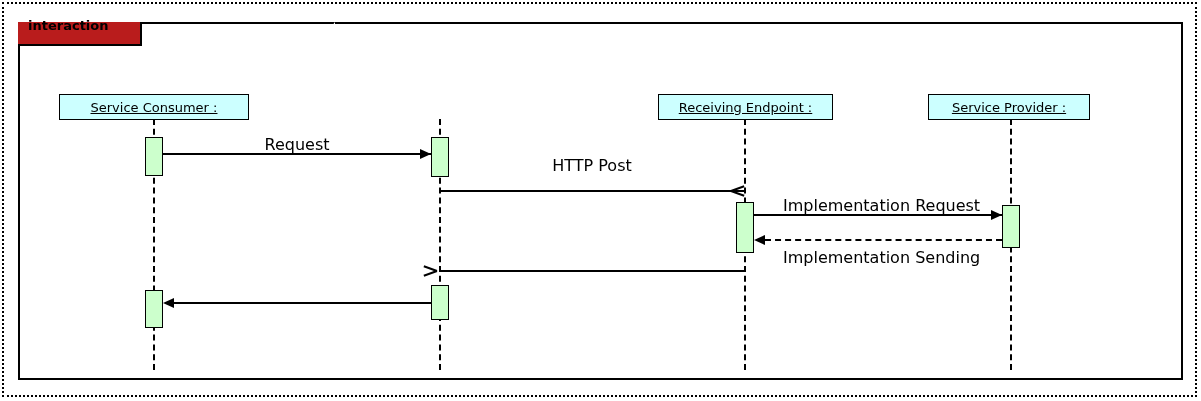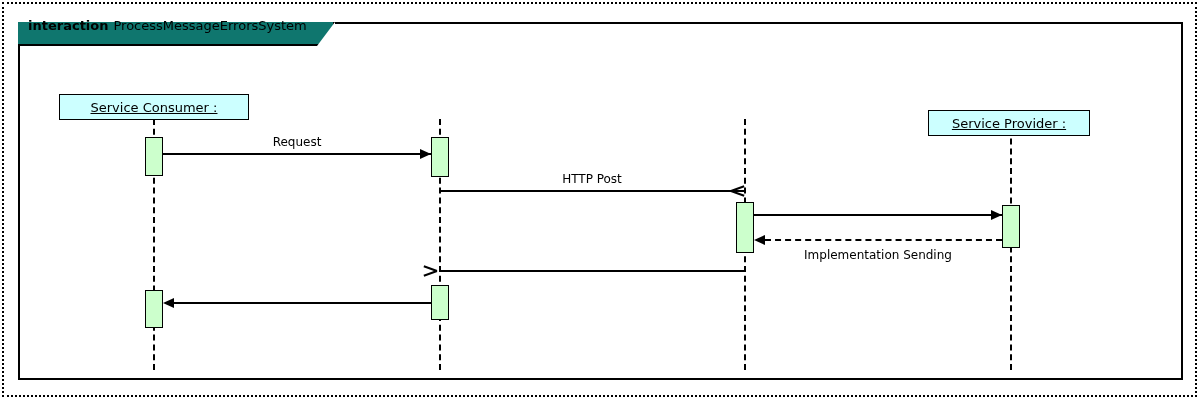--- a/index.html
+++ b/index.html
@@ -38,21 +38,21 @@
     border: 2px solid #000;
     box-sizing: border-box;
     background: #ffffff;
   }
   #frame-tab {
     position: absolute;
     left: 18px;
     top: 22px;
     height: 24px;
     box-sizing: border-box;
-    background: #0f766e;
+    background: #b91c1c;
     border-right: 2px solid #000;
     border-bottom: 2px solid #000;
     padding: 0 26px 16px 10px;
     display: flex;
     align-items: center;
     white-space: nowrap;
     font-size: 13px;
     color: #000;
     transform: skewX(0deg);
   }
@@ -102,21 +102,21 @@
   .msg-line {
     position: absolute;
     height: 0;
     border-top: 2px solid #000;
   }
   .msg-line.dashed {
     border-top: 2px dashed #000;
   }
   .msg-label {
     position: absolute;
-    font-size: 12px;
+    font-size: 16px;
     color: #000;
     white-space: nowrap;
     text-align: center;
   }
   
   .arrow-solid-right, .arrow-solid-left {
     position: absolute;
     width: 0;
     height: 0;
     border-style: solid;
@@ -149,56 +149,59 @@
 <body>
 
 <div id="canvas">
 
   <div id="marquee"></div>
 
   <div id="frame"></div>
 
   <div id="frame-tab">
     <span class="kw">interaction</span>
-    <span>ProcessMessageErrorsSystem</span>
   </div>
 
   <div class="lifeline-line" style="left:153px; top:119px; height:251px;"></div>
   <div class="head-box" style="left:59px; top:94px; width:190px; height:26px;">
     <span>Service Consumer  :</span>
   </div>
   <div class="activation" style="left:145px; top:137px; height:39px;"></div>
   <div class="activation" style="left:145px; top:290px; height:38px;"></div>
 
   <div class="lifeline-line" style="left:439px; top:119px; height:251px;"></div>
   <div class="activation" style="left:431px; top:137px; height:40px;"></div>
   <div class="activation" style="left:431px; top:285px; height:35px;"></div>
 
   <div class="lifeline-line" style="left:744px; top:119px; height:251px;"></div>
+  <div class="head-box" style="left:658px; top:94px; width:175px; height:26px;">
+    <span>Receiving Endpoint  :</span>
+  </div>
   <div class="activation" style="left:736px; top:202px; height:51px;"></div>
 
   <div class="lifeline-line" style="left:1010px; top:119px; height:251px;"></div>
-  <div class="head-box" style="left:928px; top:94px; width:162px; height:26px;margin-top:16px;">
+  <div class="head-box" style="left:928px; top:94px; width:162px; height:26px;">
     <span>Service Provider  :</span>
   </div>
   <div class="activation" style="left:1002px; top:205px; height:43px;"></div>
 
   <div class="msg-line" style="left:163px; top:153px; width:268px;"></div>
   <div class="arrow-solid-right" style="left:420px; top:149px;"></div>
   <div class="msg-label" style="left:203px; top:135px; width:188px;">Request</div>
 
   <div class="msg-line" style="left:440px; top:190px; width:305px;"></div>
   <div class="arrow-open" style="left:731px; top:184px;">
     <i style="transform: rotate(20deg);"></i>
     <i style="transform: rotate(-20deg);"></i>
   </div>
-  <div class="msg-label" style="left:497px; top:172px; width:190px;text-align:center;">HTTP Post</div>
+  <div class="msg-label" style="left:497px; top:156px; width:190px;text-align:center;">HTTP Post</div>
 
   <div class="msg-line" style="left:754px; top:214px; width:248px;"></div>
   <div class="arrow-solid-right" style="left:991px; top:210px;"></div>
+  <div class="msg-label" style="left:783px; top:196px; width:190px;">Implementation Request</div>
 
   <div class="msg-line dashed" style="left:765px; top:239px; width:237px;"></div>
   <div class="arrow-solid-left" style="left:754px; top:235px;"></div>
   <div class="msg-label" style="left:783px; top:248px; width:190px;">Implementation Sending</div>
 
   <div class="msg-line" style="left:440px; top:270px; width:305px;"></div>
   <div class="arrow-open" style="left:437px; top:264px;">
     <i style="left:0; transform: rotate(160deg); transform-origin: left center;"></i>
     <i style="left:0; transform: rotate(-160deg); transform-origin: left center;"></i>
   </div>

